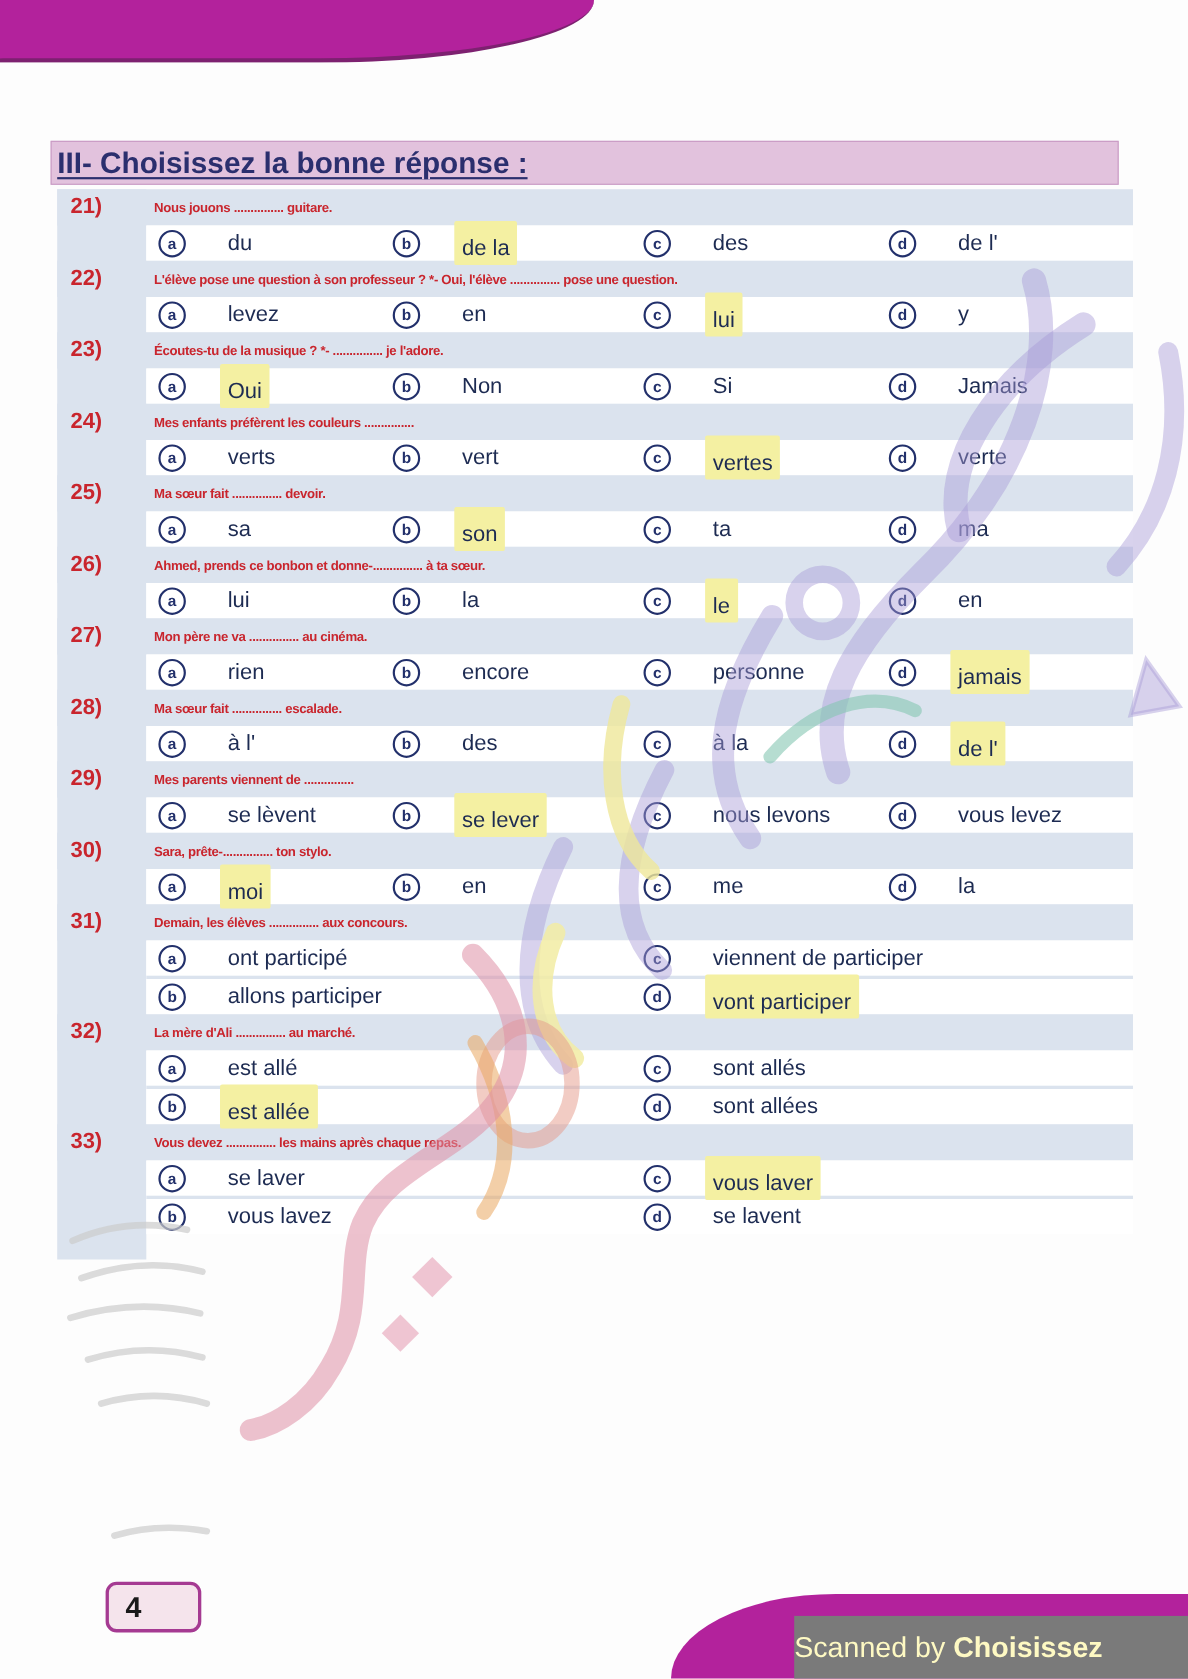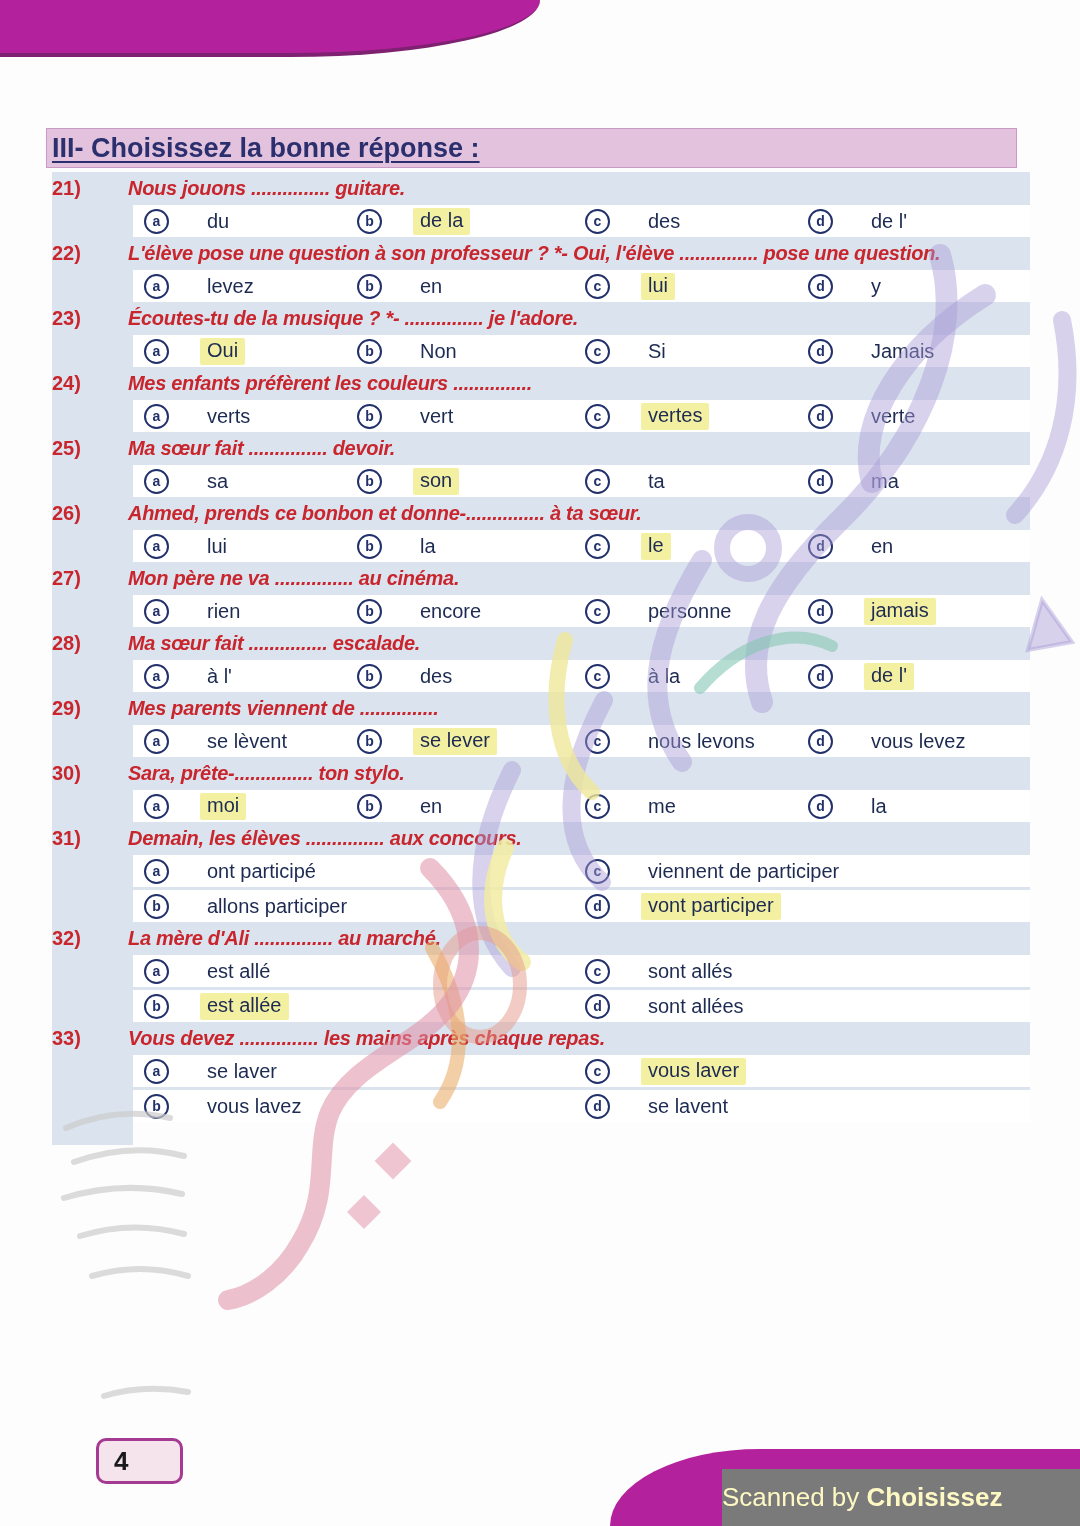--- a/index.html
+++ b/index.html
@@ -36,45 +36,45 @@
   .gutter{
     position:absolute;left:52px;top:172px;width:81px;height:973px;z-index:2;
     background:var(--band_blue);
   }
   .content{position:absolute;left:52px;top:172px;width:978px;z-index:3;}
   .qband{
     height:33px;background:var(--band_blue);
     display:flex;align-items:center;
   }
   .qnum{
-    flex:none;width:76px;box-sizing:content-box;
+    flex:none;width:76px;padding-left:12px;box-sizing:content-box;
     font-size:20px;font-weight:bold;color:var(--question_red);
   }
   .qtext{
-    font-size:20px;font-weight:bold;color:var(--question_red);
-    letter-spacing:-0.3px;white-space:nowrap;font-style:italic;
+    font-size:12px;font-weight:bold;color:var(--question_red);
+    letter-spacing:-0.3px;white-space:nowrap;
   }
   .arow{
     margin-left:81px;width:897px;height:32px;background:#ffffff;
     display:flex;align-items:center;
   }
   .arow.sep{border-top:3px solid var(--band_blue);}
   .opt{display:flex;align-items:center;box-sizing:border-box;padding-left:11px;}
   .o1{width:213px;} .o2{width:228px;} .o3{width:223px;} .o4{flex:1;}
   .ow{width:441px;} .ow2{flex:1;}
   .circ{
     flex:none;width:21px;height:21px;border:2px solid var(--circle_navy);
     border-radius:50%;margin-right:38px;
     display:flex;align-items:center;justify-content:center;
     font-size:14px;font-weight:bold;color:var(--circle_navy);line-height:1;
   }
   .olabel{font-size:20px;color:var(--option_navy);white-space:nowrap;}
   .olabel.hl{
     background:var(--highlight_yellow);
-    padding:1px 7px 3px;margin-left:-7px;border-radius:2px;
+    padding:14px 7px 3px;margin-left:-7px;border-radius:2px;
   }
   
   .page-badge{
     position:absolute;left:96px;top:1438px;width:66px;height:40px;z-index:9;
     background:var(--page_badge_fill);
     border:3px solid var(--page_badge_border);border-radius:10px;
     font-size:26px;font-weight:bold;color:#1a1a1a;
     line-height:40px;padding-left:15px;box-sizing:content-box;
   }
   

